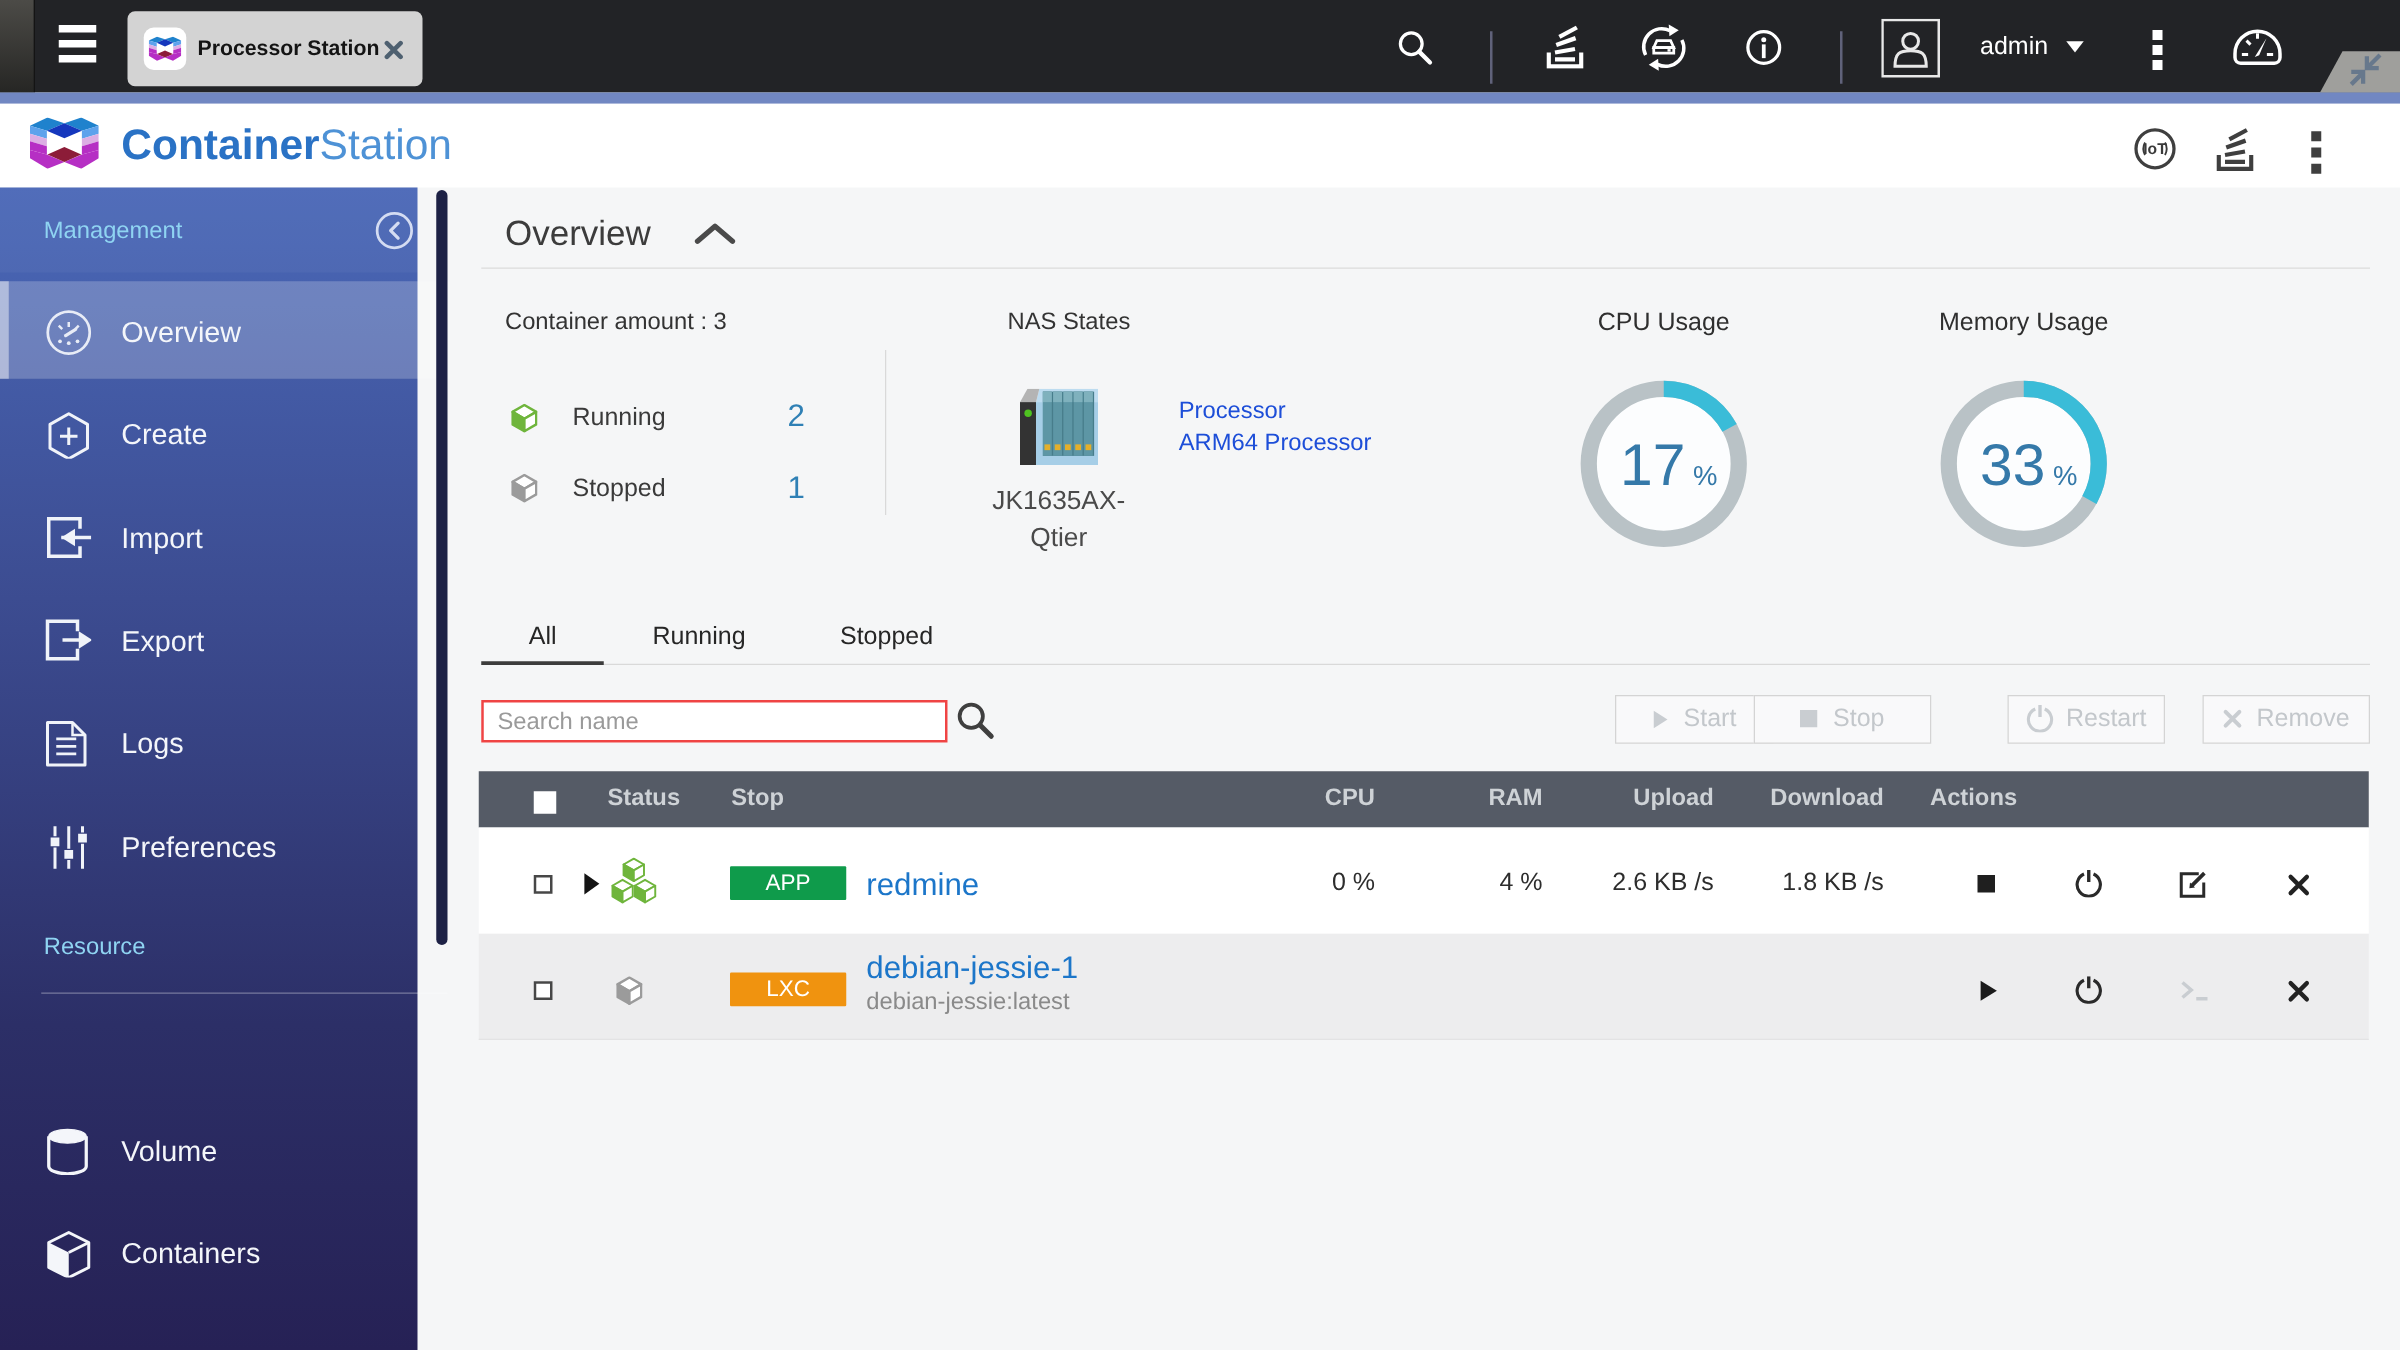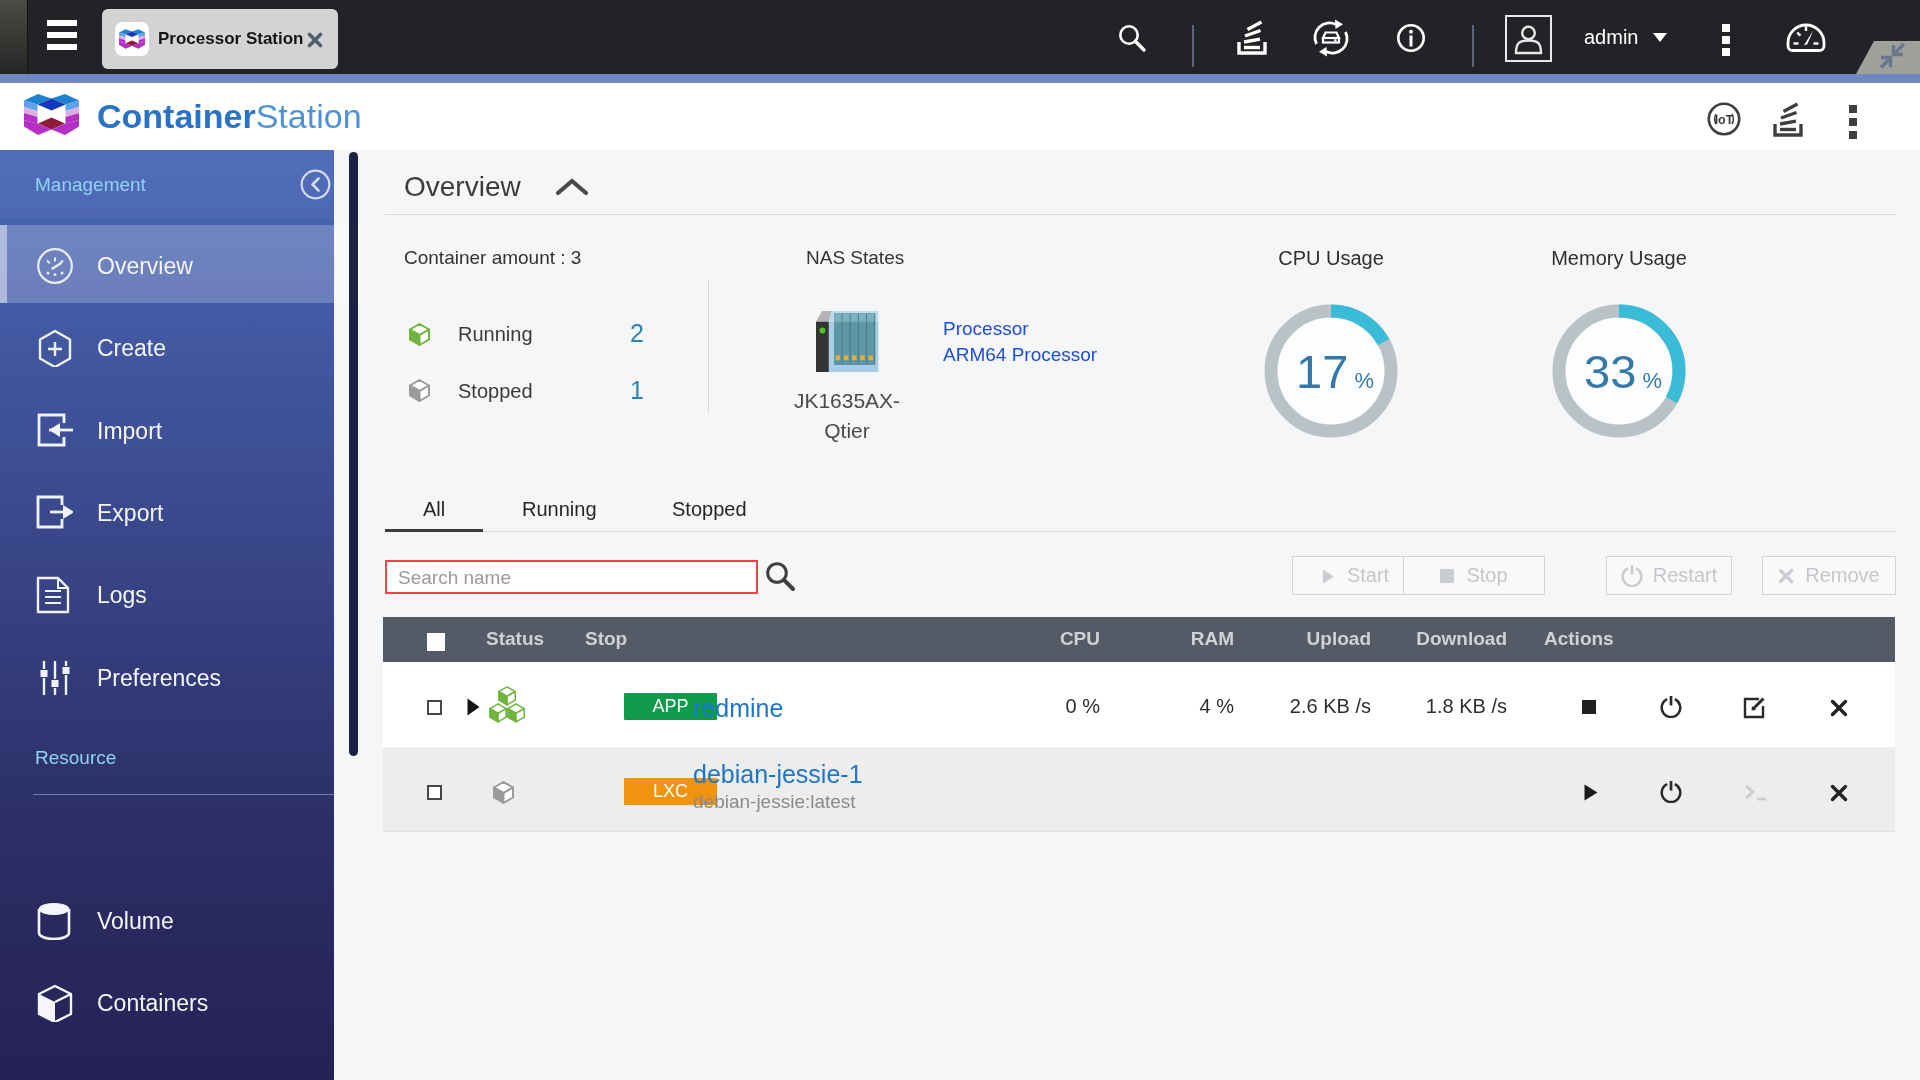--- a/index.html
+++ b/index.html
@@ -71,21 +71,21 @@
     color:#c3c7cb; font-size:20px; line-height:37px; text-align:center; }
 
   
   #thead { position:absolute; left:383px; top:617px; width:1512px; height:45px; background:#555b66; }
   #thead .h { position:absolute; top:11px; font-size:19px; font-weight:bold; color:#ced2d6; }
   #row1 { position:absolute; left:383px; top:662px; width:1512px; height:85px; background:#ffffff; }
   #row2 { position:absolute; left:383px; top:747px; width:1512px; height:85px; background:#ededee;
     border-bottom:1px solid #e3e3e4; }
   .cb { position:absolute; left:44px; width:15px; height:15px; background:#fff; border:2px solid #474747; }
   .badge { position:absolute; left:201px; width:93px; height:27px; border-radius:1px;
-    color:#fff; font-size:18px; text-align:center; line-height:27px;margin-left:40px; }
+    color:#fff; font-size:18px; text-align:center; line-height:27px; }
   .link { position:absolute; left:310px; font-size:25px; color:#1c76c9; }
   .val { position:absolute; font-size:20px; color:#2d2d2d; text-align:right; width:120px; }
 </style>
 </head>
 <body>
 
 <svg id="logodef" width="0" height="0" style="position:absolute">
   <defs>
     <g id="cslogo">
       <polygon points="13.5,10.5 27.5,16.5 41.5,10.5 41.5,29.5 27.5,23.5 13.5,29.5" fill="#ffffff"></polygon>

